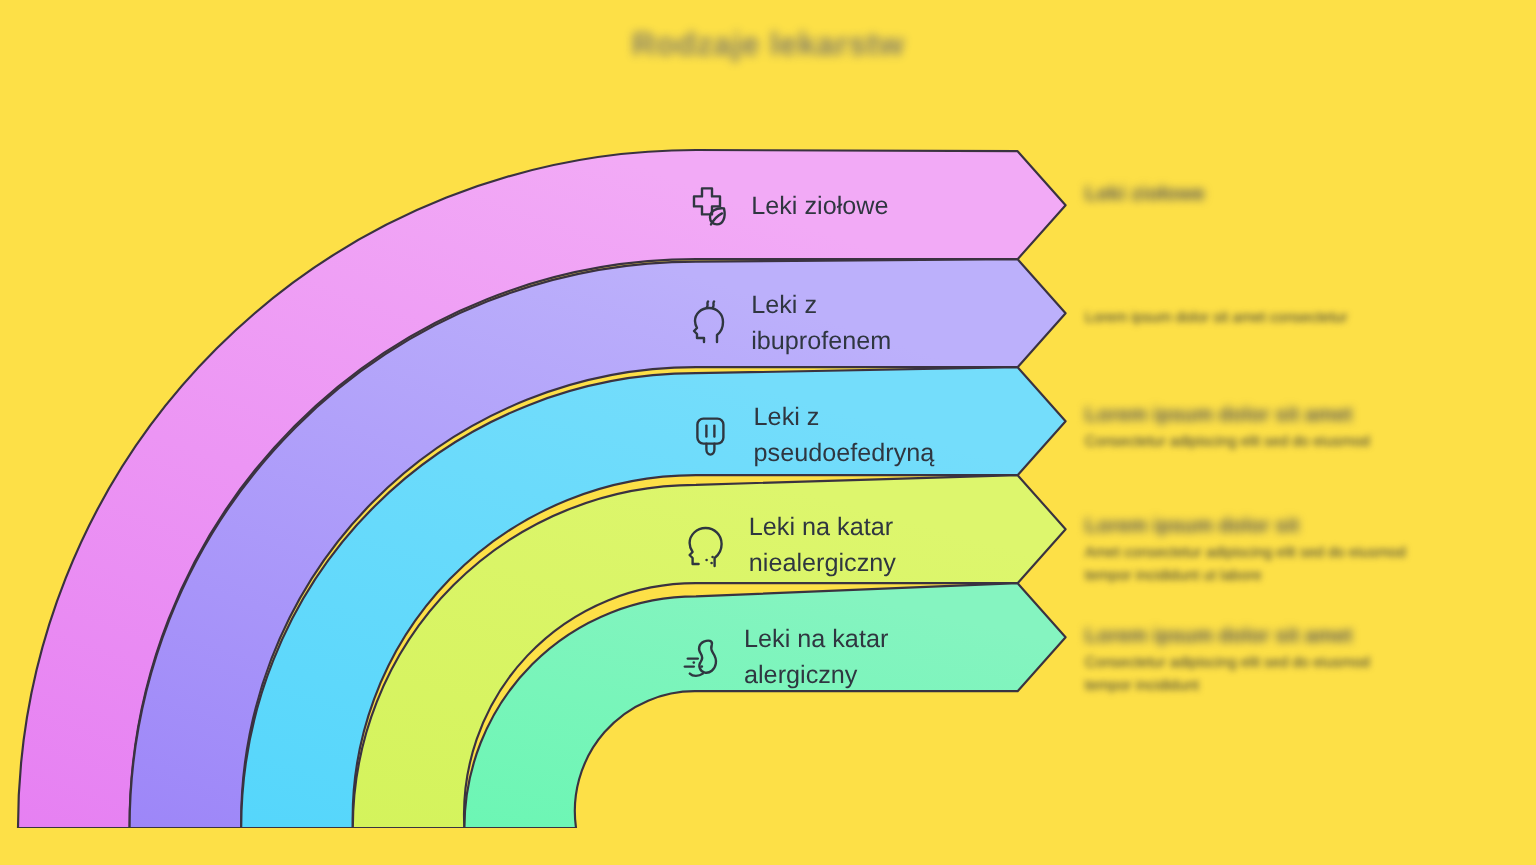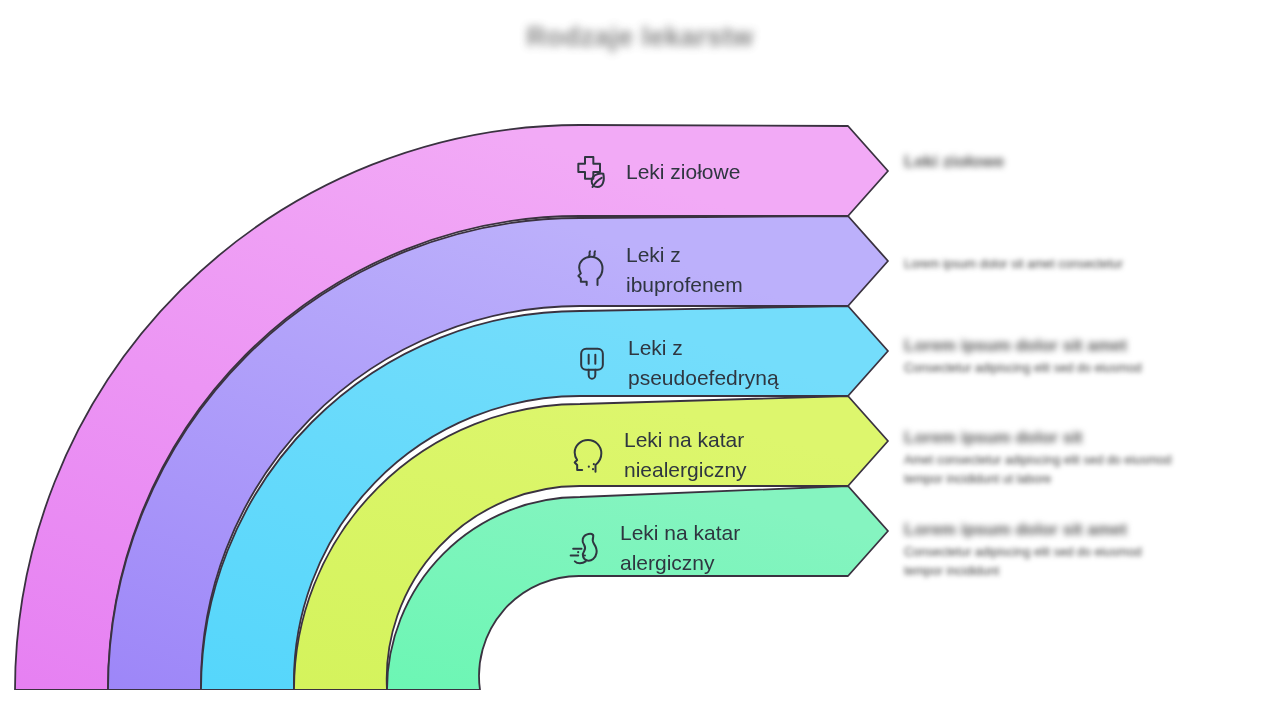--- a/index.html
+++ b/index.html
@@ -15,21 +15,21 @@
     overflow: hidden;
     font-family: "Liberation Sans", sans-serif;
     background: #000000;
   }
 
   #stage {
     position: absolute;
     left: 0; top: 0;
     width: 1280px;
     height: 721px;
-    background: #ffffff;
+    background: #fde047;
   }
 
   
   .title-wrap {
     position: absolute;
     left: 0;
     top: 22px;
     width: 1280px;
     text-align: center;
     pointer-events: none;

